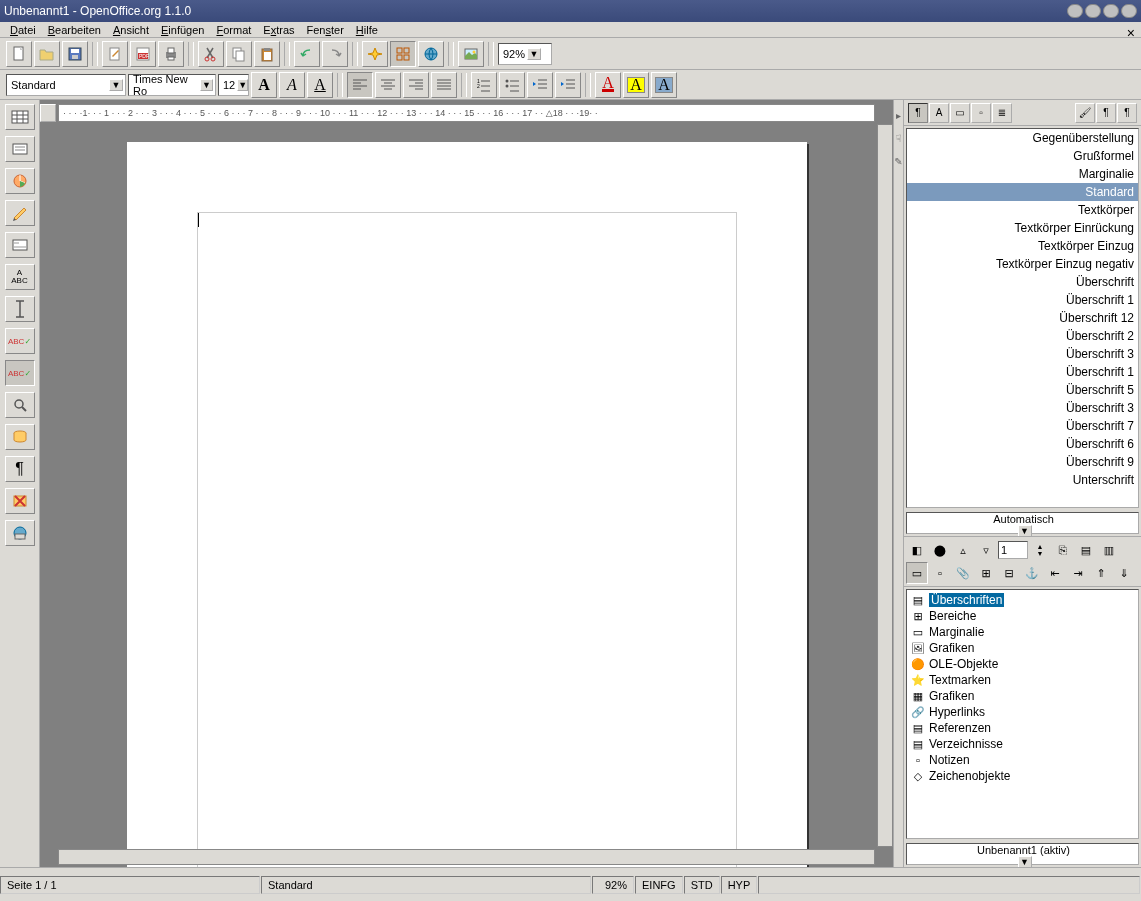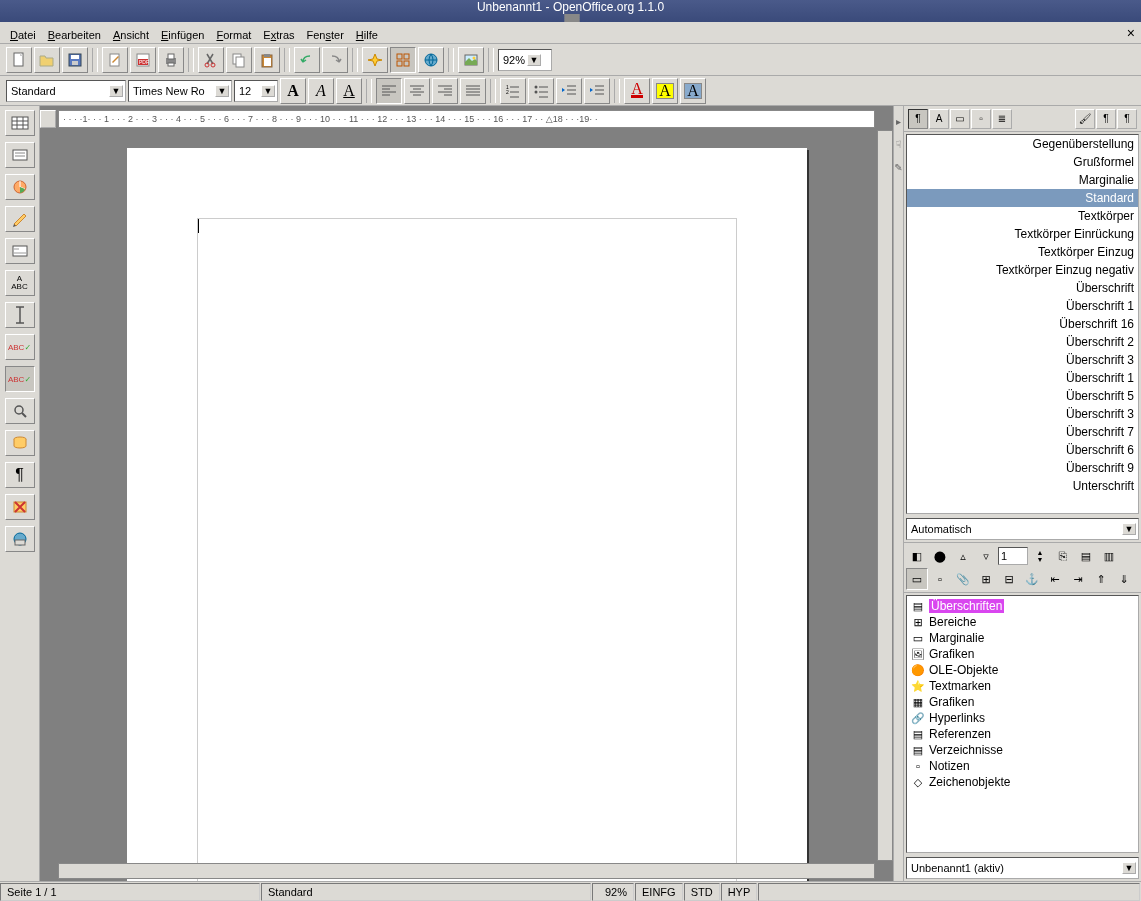--- a/index.html
+++ b/index.html
@@ -1,20 +1,20 @@
 <!DOCTYPE html>
 <html><head>
 <meta charset="utf-8">
 <style>
 * { box-sizing: border-box; margin: 0; padding: 0; }
 body { font-family: "Lucida Sans", Arial, sans-serif; font-size: 11px; background: #dcdad5; width: 1141px; height: 901px; overflow: hidden; display: flex; flex-direction: column; }
-.titlebar { background: linear-gradient(#4a5a8a,#3a4a7a); color: #fff; height: 22px; display: flex; align-items: center; padding: 0 4px; font-size: 12px; flex-direction: column; }
+.titlebar { background: linear-gradient(#4a5a8a,#3a4a7a); color: #fff; height: 22px; display: flex; align-items: center; padding: 0 4px; font-size: 12px; }
 .titlebar .spacer { flex: 1; }
 .titlebar .winbtn { width: 16px; height: 14px; border: 1px solid #888; background: #c0c0c0; margin-left: 2px; border-radius: 7px; }
-.menubar { background: #dcdad5; height: 22px; display: flex; align-items: flex-end; padding: 0 4px; border-bottom: 1px solid #aaa; position: relative; }
+.menubar { background: #dcdad5; height: 16px; display: flex; align-items: flex-start; padding: 0 4px; border-bottom: 1px solid #aaa; position: relative; }
 .menubar .menu { padding: 2px 6px; cursor: default; }
 .menubar .menu u { text-decoration: underline; }
 .menubar .close-doc { position: absolute; right: 6px; top: 3px; font-size: 14px; cursor: default; }
 .toolbar { background: #dcdad5; display: flex; align-items: center; padding: 2px 6px; gap: 2px; border-bottom: 1px solid #aaa; height: 32px; }
 .toolbar2 { height: 30px; }
 .tbtn { width: 26px; height: 26px; border: 1px solid transparent; display: flex; align-items: center; justify-content: center; cursor: default; font-size: 14px; }
 .tbtn.raised { border: 1px solid #fff; border-right-color: #888; border-bottom-color: #888; background: #dcdad5; }
 .tbtn.pressed { border: 1px solid #888; border-right-color: #fff; border-bottom-color: #fff; background: #c8c6c0; }
 .sep { width: 6px; height: 24px; border-left: 1px solid #aaa; border-right: 1px solid #fff; margin: 0 2px; }
 .combo { height: 22px; border: 1px inset #aaa; background: #fff; display: flex; align-items: center; padding: 0 2px 0 4px; }
@@ -33,29 +33,29 @@
 .vscroll { width: 16px; position: absolute; right: 0; top: 24px; bottom: 20px; border: 1px solid #888; }
 .hscroll { height: 16px; position: absolute; left: 18px; right: 18px; bottom: 2px; border: 1px solid #888; }
 .right-panel { width: 238px; background: #dcdad5; border-left: 1px solid #aaa; display: flex; flex-direction: column; }
 .right-tabs { height: 26px; display: flex; align-items: center; padding: 2px 4px; gap: 1px; border-bottom: 1px solid #aaa; }
 .right-tabs .tabbtn { width: 20px; height: 20px; border: 1px outset #fff; background: #dcdad5; display: flex; align-items: center; justify-content: center; font-size: 10px; }
 .right-tabs .tabbtn.active { border: 1px inset #888; background: #c8c6c0; }
 .right-tabs .spacer { flex: 1; }
 .style-list { flex: 0 0 380px; border: 1px inset #aaa; background: #fff; margin: 2px; overflow: auto; font-size: 12px; }
 .style-list .item { padding: 2px 4px; cursor: default; text-align: right; }
 .style-list .item.selected { background: #7b9abd; color: #fff; }
-.right-combo { margin: 2px; }
+.right-combo { margin: 2px; flex-direction: column; }
 .nav-toolbar { display: flex; flex-wrap: wrap; padding: 2px; gap: 1px; border-top: 1px solid #aaa; border-bottom: 1px solid #aaa; align-items: center; }
 .nav-toolbar .tbtn { width: 22px; height: 22px; font-size: 11px; }
 .nav-toolbar input { width: 30px; height: 18px; font-size: 11px; border: 1px inset #aaa; padding: 0 2px; }
 .nav-tree { flex: 1; border: 1px inset #aaa; background: #fff; margin: 2px; overflow: auto; font-size: 12px; padding: 2px; }
 .nav-tree .node { display: flex; align-items: center; gap: 4px; padding: 1px 2px; cursor: default; }
 .nav-tree .node .icon { width: 14px; height: 12px; display: inline-flex; align-items: center; justify-content: center; font-size: 11px; }
-.nav-tree .node.selected span.label { background: #d946ef; color: #fff; padding: 0 2px; }
-.statusbar { height: 20px; background: #dcdad5; border-top: 1px solid #aaa; display: flex; align-items: center; font-size: 11px; }
+.nav-tree .node.selected span.label { background: #0369a1; color: #fff; padding: 0 2px; }
+.statusbar { height: 34px; background: #dcdad5; border-top: 1px solid #aaa; display: flex; align-items: center; font-size: 11px; }
 .statusbar .cell { border: 1px inset #ccc; padding: 1px 6px; height: 18px; display: flex; align-items: center; margin-right: 1px; }
 svg { display: block; }
 .font-char { font-family: "Times New Roman", serif; font-size: 16px; }
 .hand-area { width: 10px; background: #dcdad5; border-left: 1px solid #aaa; display:flex; flex-direction:column; align-items:center; padding-top:10px; gap:12px; font-size:10px; color:#666;}
 </style>
 </head>
 <body>
 
 <div class="titlebar">
   <span>Unbenannt1 - OpenOffice.org 1.1.0</span>
@@ -184,26 +184,26 @@
       <span class="arrow">▼</span>
     </div>
 </div>
 
 <div class="toolbar toolbar2">
   <div class="combo" style="width:120px">
       <span>Standard</span>
       <span style="flex:1"></span>
       <span class="arrow">▼</span>
     </div>
-  <div class="combo" style="width:104px">
+  <div class="combo" style="width:88px">
       <span>Times New Ro</span>
       <span style="flex:1"></span>
       <span class="arrow">▼</span>
     </div>
-  <div class="combo" style="width:44px">
+  <div class="combo" style="width:31px">
       <span>12</span>
       <span style="flex:1"></span>
       <span class="arrow">▼</span>
     </div>
   <span class="tbtn raised">
       <span class="font-char"><b>A</b></span>
     </span>
   <span class="tbtn raised">
       <span class="font-char"><i>A</i></span>
     </span>
@@ -375,21 +375,21 @@
         <div class="item">Gegenüberstellung</div>
         <div class="item">Grußformel</div>
         <div class="item">Marginalie</div>
         <div class="item selected">Standard</div>
         <div class="item">Textkörper</div>
         <div class="item">Textkörper Einrückung</div>
         <div class="item">Textkörper Einzug</div>
         <div class="item">Textkörper Einzug negativ</div>
         <div class="item">Überschrift</div>
         <div class="item">Überschrift 1</div>
-        <div class="item">Überschrift 16</div>
+        <div class="item">Überschrift 12</div>
         <div class="item">Überschrift 2</div>
         <div class="item">Überschrift 3</div>
         <div class="item">Überschrift 1</div>
         <div class="item">Überschrift 5</div>
         <div class="item">Überschrift 3</div>
         <div class="item">Überschrift 7</div>
         <div class="item">Überschrift 6</div>
         <div class="item">Überschrift 9</div>
         <div class="item">Unterschrift</div>
       </div>

